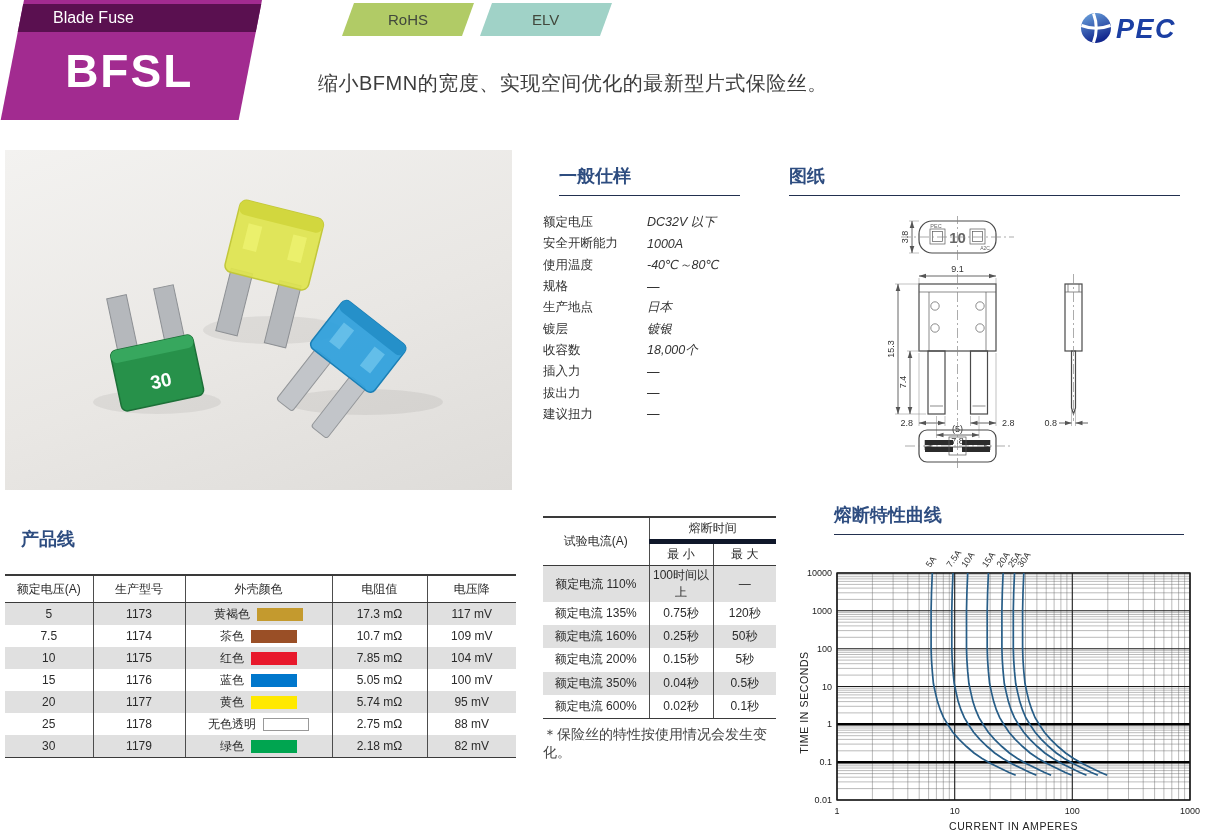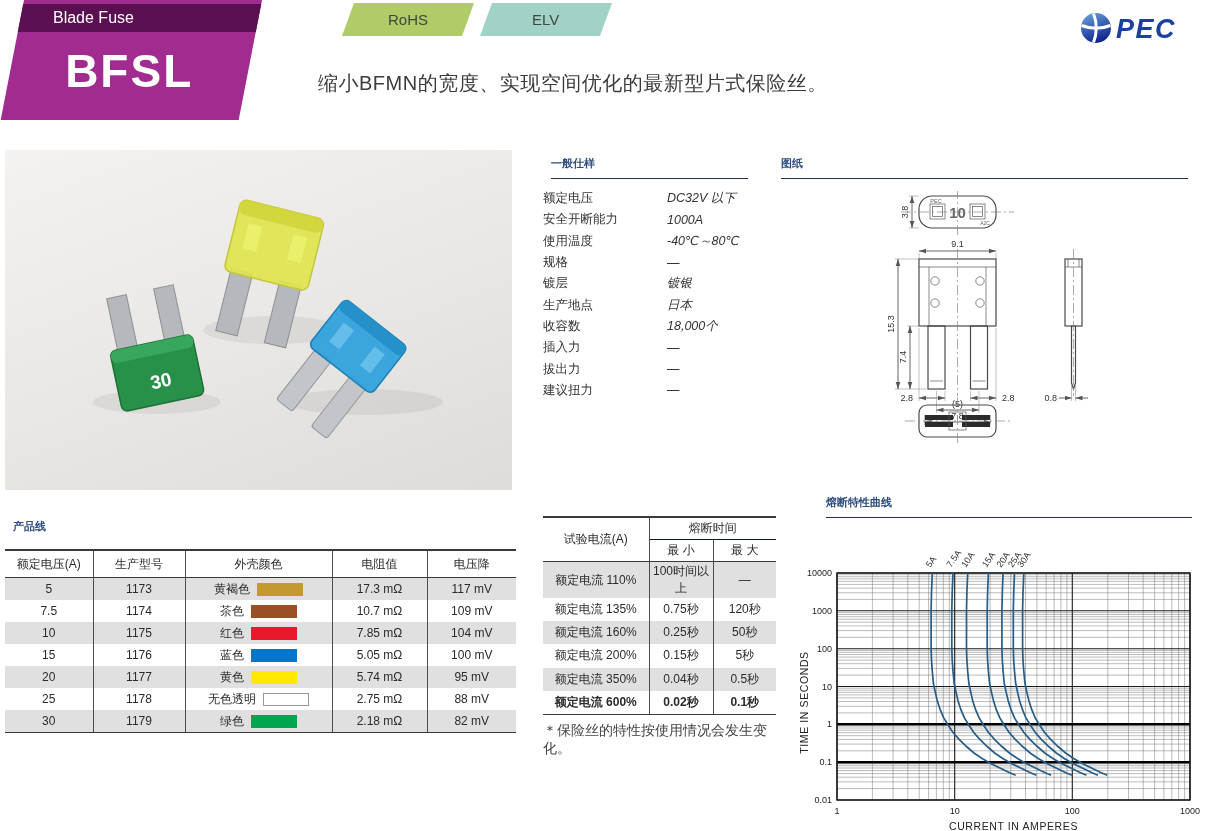--- a/index.html
+++ b/index.html
@@ -13,47 +13,47 @@
                color:#fff;font-size:46px;font-weight:bold;letter-spacing:2px;}
   .badge{position:absolute;top:3px;height:33px;width:120px;transform:skewX(-20deg);
          display:flex;align-items:center;justify-content:center;}
   .badge span{transform:skewX(20deg);font-size:15px;color:#41483c;}
   .logo{position:absolute;right:14px;top:5px;}
   .descr{position:absolute;left:318px;top:70px;font-size:20px;color:#3c3c3c;letter-spacing:0.5px;}
   
   .photo{position:absolute;left:5px;top:150px;width:507px;height:340px;
          background:linear-gradient(160deg,#f3f2f0 0%,#e9e7e4 55%,#dedcd9 100%);}
   
-  .sec-title{font-size:11px;font-weight:bold;color:#2e4d80;margin:8px;padding:0 0 7px 0;}
+  .sec-title{font-size:18px;font-weight:bold;color:#2e4d80;margin:16px;padding:0 0 7px 0;}
   .underlined{border-bottom:1.6px solid #22304f;}
   .genspec{position:absolute;left:543px;top:148px;width:213px;}
   .genspec .rows{margin-top:9px;}
-  .spec-row{display:flex;height:21.3px;align-items:center;font-size:12.5px;color:#333;gap:20px;}
+  .spec-row{display:flex;height:21.3px;align-items:center;font-size:12.5px;color:#333;}
   .spec-label{width:104px;}
   .spec-value{flex:1;font-style:italic;}
   .drawsec{position:absolute;left:773px;top:148px;width:423px;}
   
   .prodsec{position:absolute;left:5px;top:511px;width:511px;}
   .fusesec{position:absolute;left:543px;top:511px;width:233px;}
   table{border-collapse:collapse;width:100%;table-layout:fixed;font-size:12px;color:#2b2b2b;margin-top:5px;}
   th{font-weight:normal;}
   .ptable thead th{border-top:2px solid #3a3a3a;border-bottom:1.5px solid #3a3a3a;height:24px;}
   .ptable th+th,.ptable td+td{border-left:1px solid #4d4d4d;}
   .ptable tbody td{height:20px;text-align:center;}
   .ptable tbody tr:last-child td{border-bottom:1.5px solid #3a3a3a;}
   tr.alt{background:#e0e0e0;}
   .colorcell{display:flex;align-items:center;justify-content:center;gap:7px;}
   .swatch{display:inline-block;width:44px;height:11px;}
   .ftable thead tr:first-child th{border-top:2px solid #3a3a3a;}
   .ftable th+th,.ftable td+td{border-left:1px solid #4d4d4d;}
   .ftable .c1{border-right:1px solid #4d4d4d;border-bottom:1.5px solid #3a3a3a;}
-  .ftable .grp{border-bottom:1px solid #0f172a;height:19px;margin-top:42px;}
+  .ftable .grp{border-bottom:5px solid #0f172a;height:19px;margin-top:42px;}
   .ftable .sub{border-bottom:1.5px solid #3a3a3a;height:19px;}
   .ftable tbody td{height:21.2px;text-align:center;}
-  .ftable tbody tr:last-child td{border-bottom:1.5px solid #3a3a3a;font-weight:bold;}
+  .ftable tbody tr:last-child td{border-bottom:1.5px solid #3a3a3a;}
   .footnote{font-size:14px;color:#444;margin-top:7px;}
   
   .chartsec{position:absolute;left:818px;top:487px;width:382px;}
   .chart-svg{position:absolute;left:796px;top:546px;}
   .gmin{stroke:#666;stroke-width:0.45;}
   .gmaj{stroke:#1a1a1a;stroke-width:1.1;}
   .gbold{stroke:#000;stroke-width:2.4;}
   .frame{fill:none;stroke:#1a1a1a;stroke-width:1.4;}
   .clab{font-size:9px;fill:#333;}
   .tick{font-size:9px;fill:#222;}
@@ -148,26 +148,26 @@
       </div>
       <div class="spec-row">
         <div class="spec-label">使用温度</div>
         <div class="spec-value">-40℃～80℃</div>
       </div>
       <div class="spec-row">
         <div class="spec-label">规格</div>
         <div class="spec-value">—</div>
       </div>
       <div class="spec-row">
+        <div class="spec-label">生产地点</div>
+        <div class="spec-value">日本</div>
+      </div>
+      <div class="spec-row">
         <div class="spec-label">镀层</div>
         <div class="spec-value">镀银</div>
-      </div>
-      <div class="spec-row">
-        <div class="spec-label">生产地点</div>
-        <div class="spec-value">日本</div>
       </div>
       <div class="spec-row">
         <div class="spec-label">收容数</div>
         <div class="spec-value">18,000个</div>
       </div>
       <div class="spec-row">
         <div class="spec-label">插入力</div>
         <div class="spec-value">—</div>
       </div>
       <div class="spec-row">

